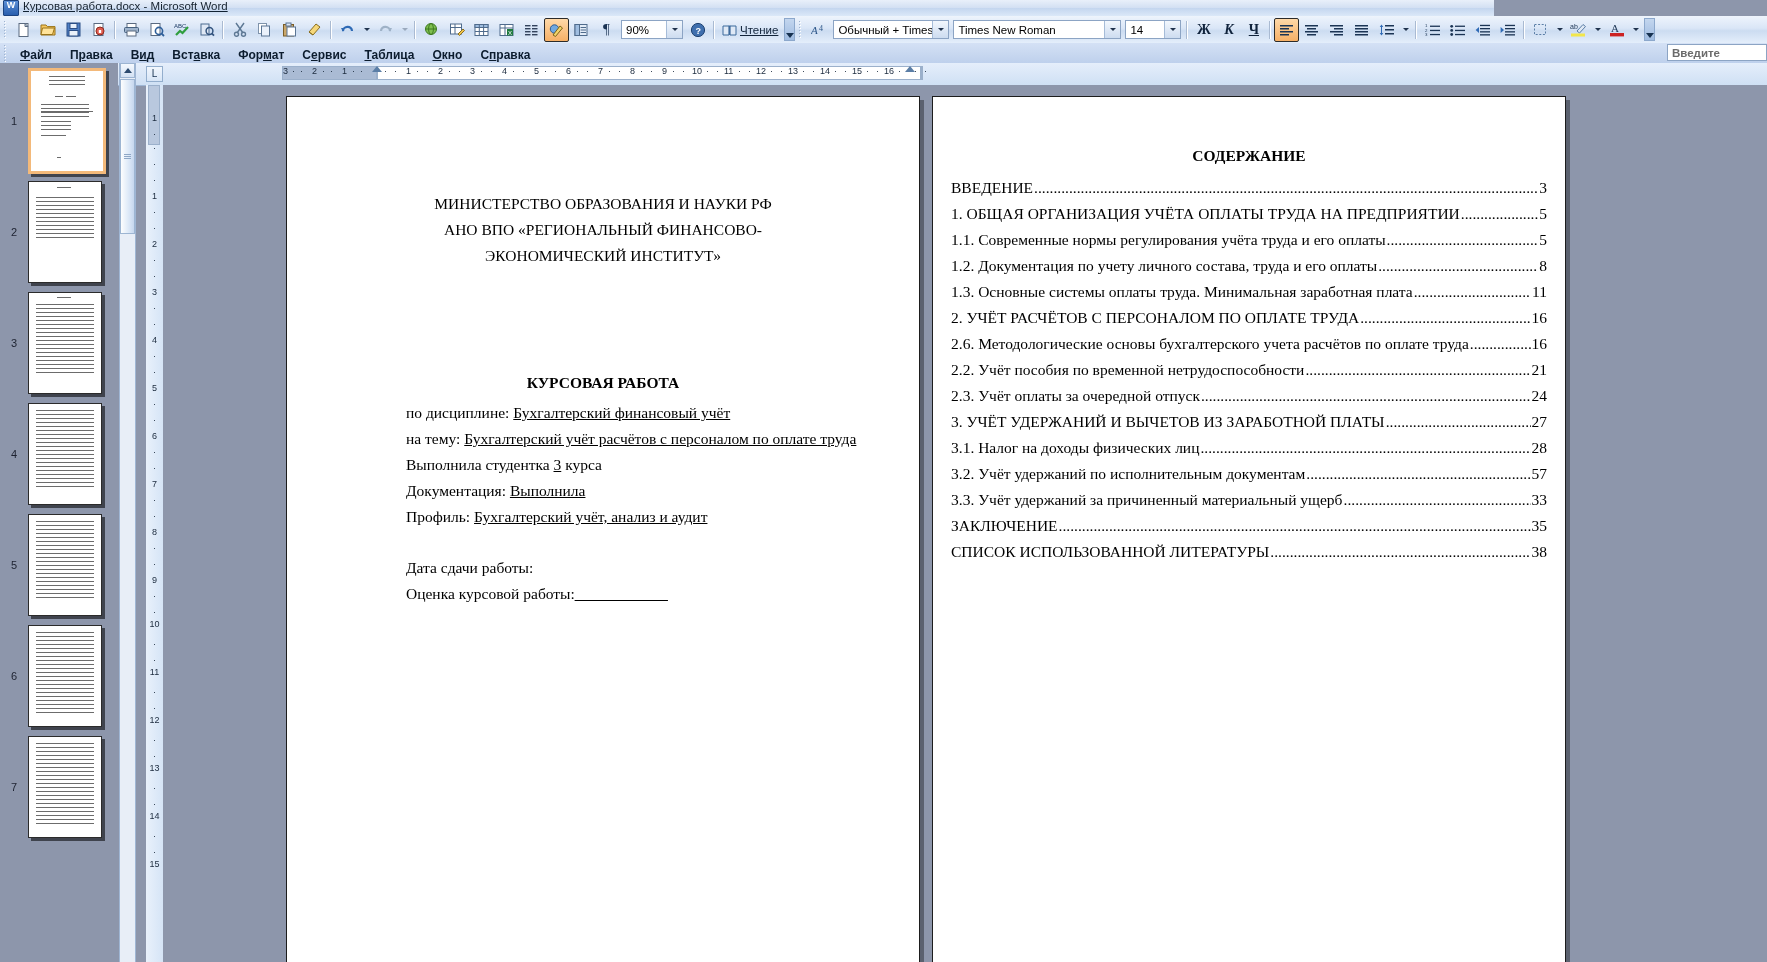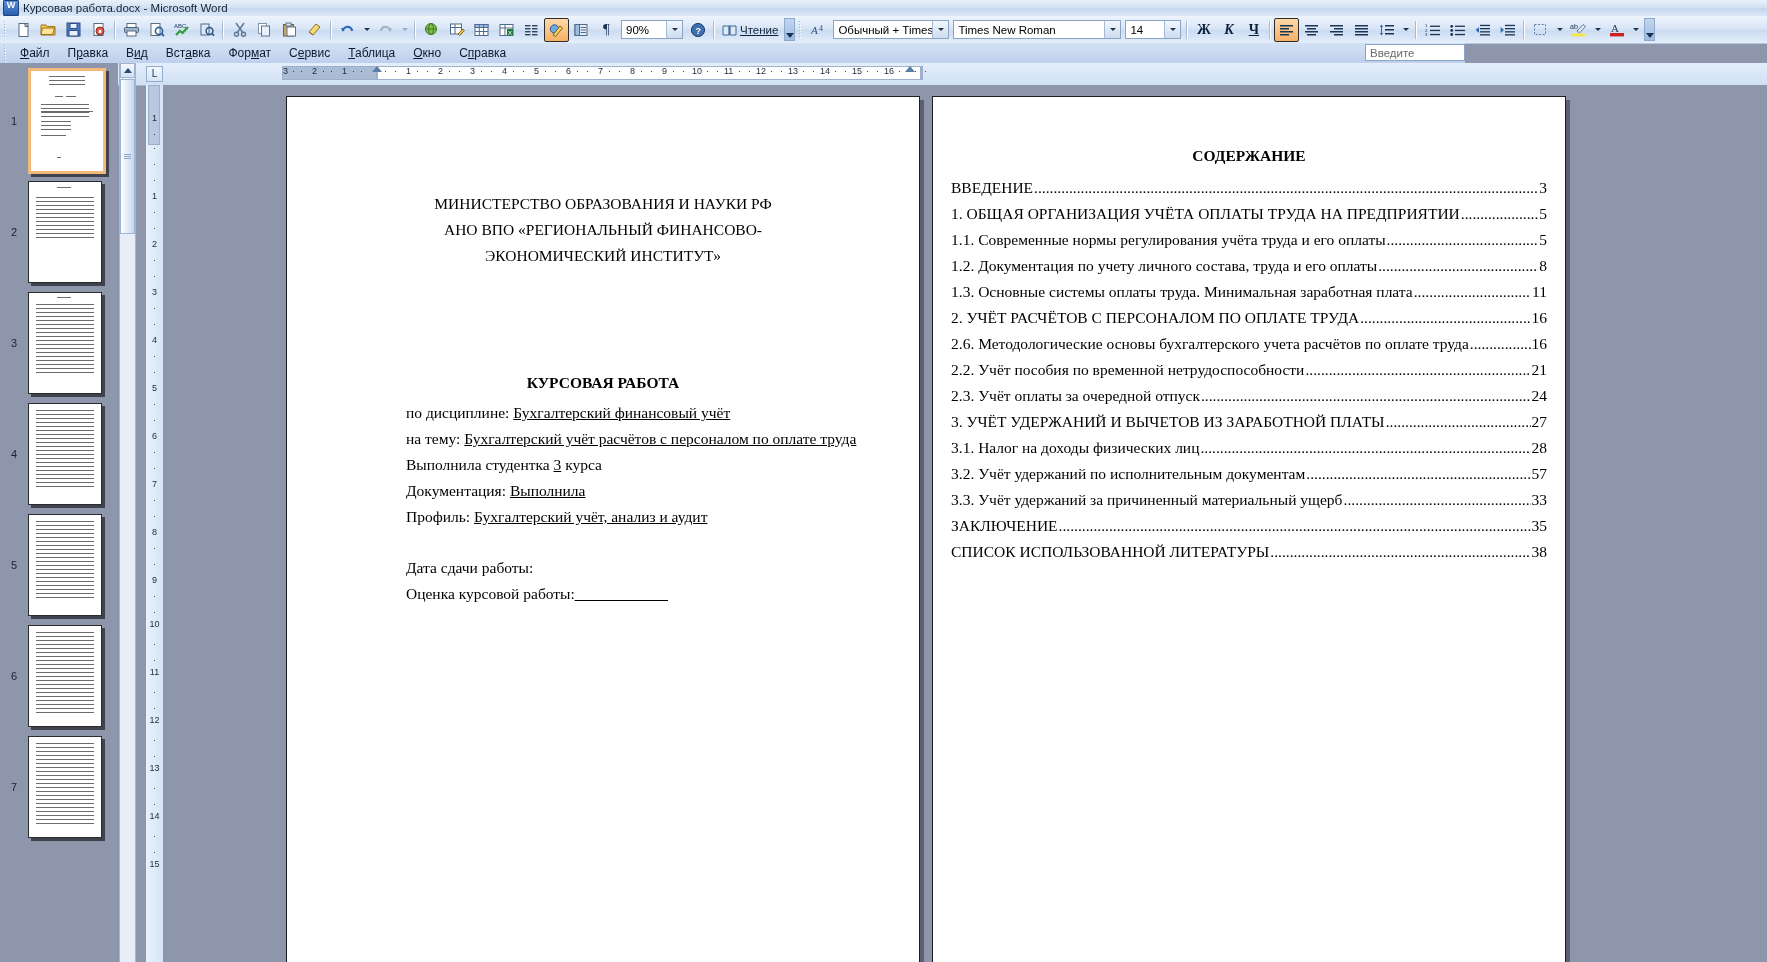--- a/index.html
+++ b/index.html
@@ -10,25 +10,25 @@
     font-family: "Liberation Sans", sans-serif;
   }
   #app {
     position: relative;
     width: 1767px; height: 962px;
     background: #8d96ab;
   }
 
   
   .titlebar {
-    position: absolute; left:0; top:0; width:1767px; height:16px;
+    position: absolute; left:0; top:0; width:1494px; height:16px;
     background: linear-gradient(to bottom, #e9f0fa 0%, #d3e0f3 48%, #c4d6ef 52%, #dbe8f8 100%);
     border-bottom: 1px solid #a8bcd8;
-    display: flex; align-items: center;
-    font-size: 11px; color: #123;
+    display: flex; align-items: flex-start;
+    font-size: 11px; color: #123; text-decoration: underline;
   }
   .title-icon {
     width: 14px; height: 14px; margin: 0 4px 0 3px;
     background: linear-gradient(to bottom,#5b8ed6,#2a5fae);
     border: 1px solid #1c4380; border-radius: 1px;
     position: relative; flex: 0 0 auto;
   }
   .title-icon::after{
     content:"W"; position:absolute; left:0; right:0; top:-1px;
     font-size:9px; color:#fff; text-align:center; font-weight:bold;
@@ -90,25 +90,25 @@
     display:flex; align-items:flex-end; justify-content:center;
     padding-bottom:2px; box-sizing:border-box;
   }
   .tb-overflow::after{
     content:""; width:0;height:0;border-left:4px solid transparent;
     border-right:4px solid transparent;border-top:5px solid #16314f;
   }
 
   
   .menubar {
-    position: absolute; left:0; top:43px; width:1465px; height:20px;
+    position: absolute; left:0; top:43px; width:1767px; height:20px;
     background: linear-gradient(to bottom,#d4e1f5,#bed0ec);
     border-bottom: 1px solid #a9bfdd;
-    display:flex; align-items:center;
-    font-size: 12px; color: #0c1c2e;
+    display:flex; align-items:flex-end;
+    font-size: 12px; color: #0c1c2e; font-weight: bold;
   }
   .menu-item { padding: 1px 9px; white-space:nowrap; }
   .menu-item u { text-decoration: underline; }
   .menu-help-box {
     position:absolute; right:0; top:1px; width:100px; height:17px;
     background:#ffffff; border:1px solid #8ca4c4;
     font-size: 11.5px; color:#6b6b6b; padding-left:4px; line-height:17px;
     box-sizing:border-box; overflow:hidden;
   }
 

